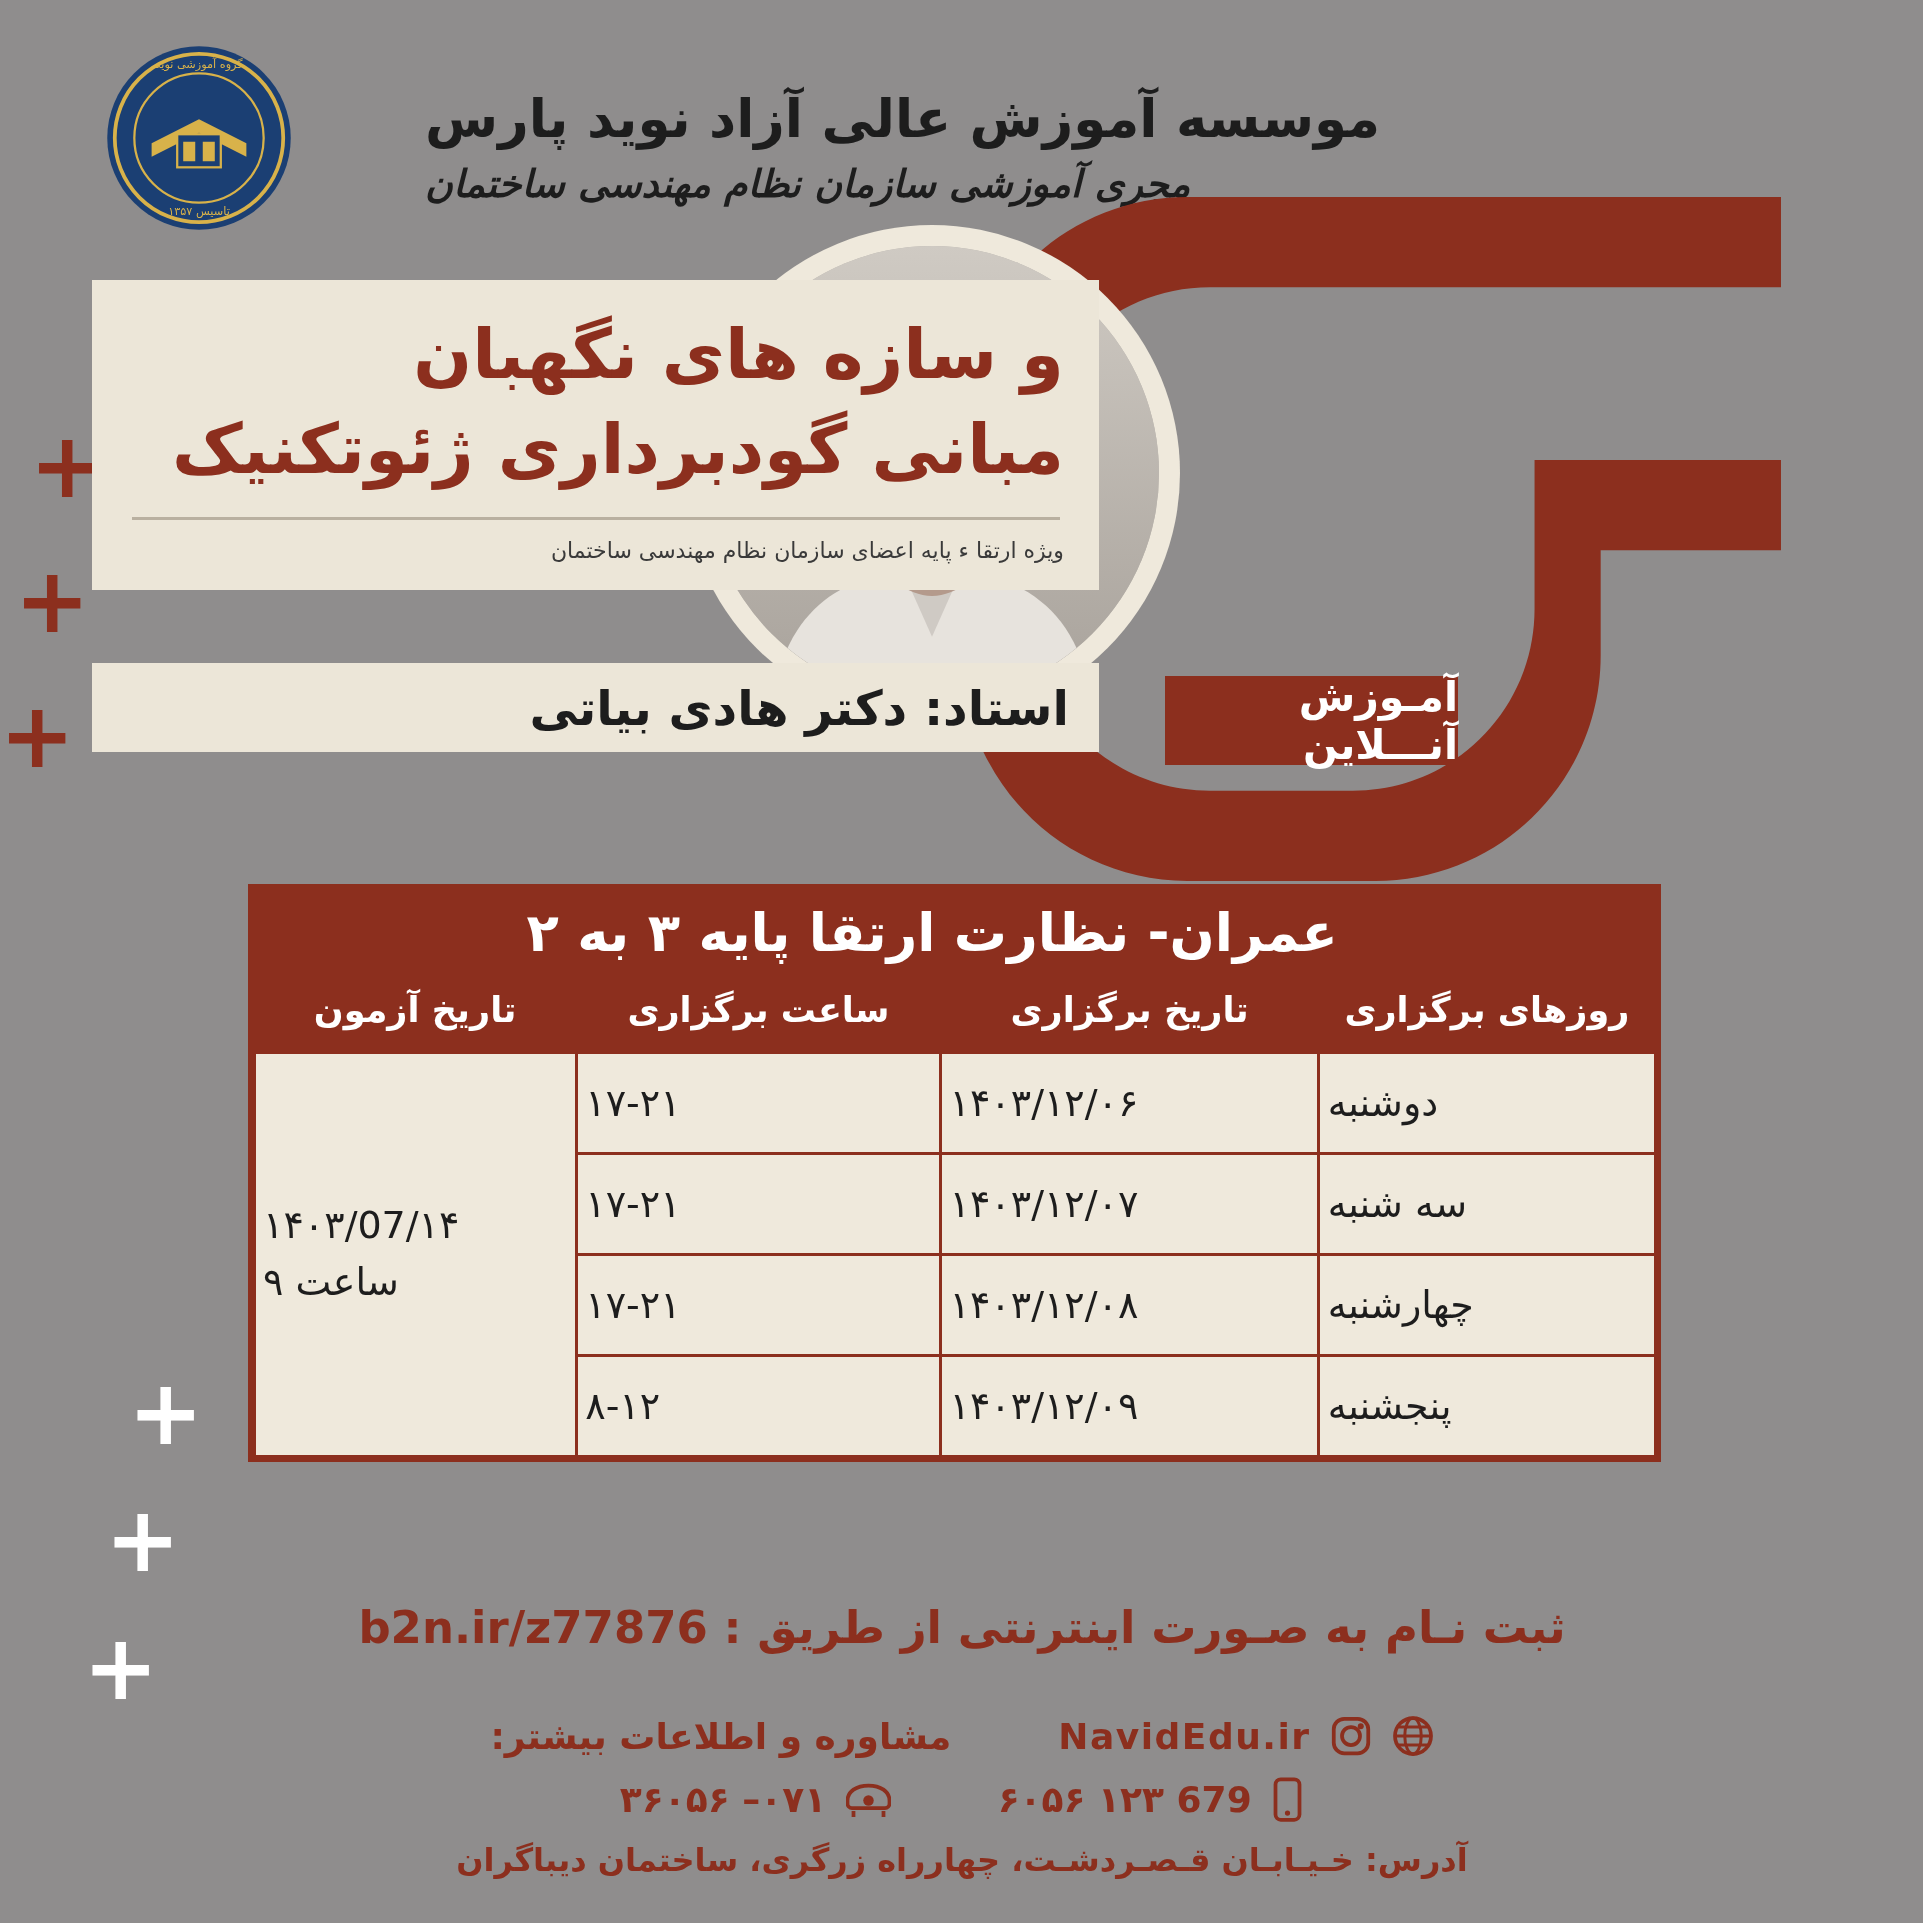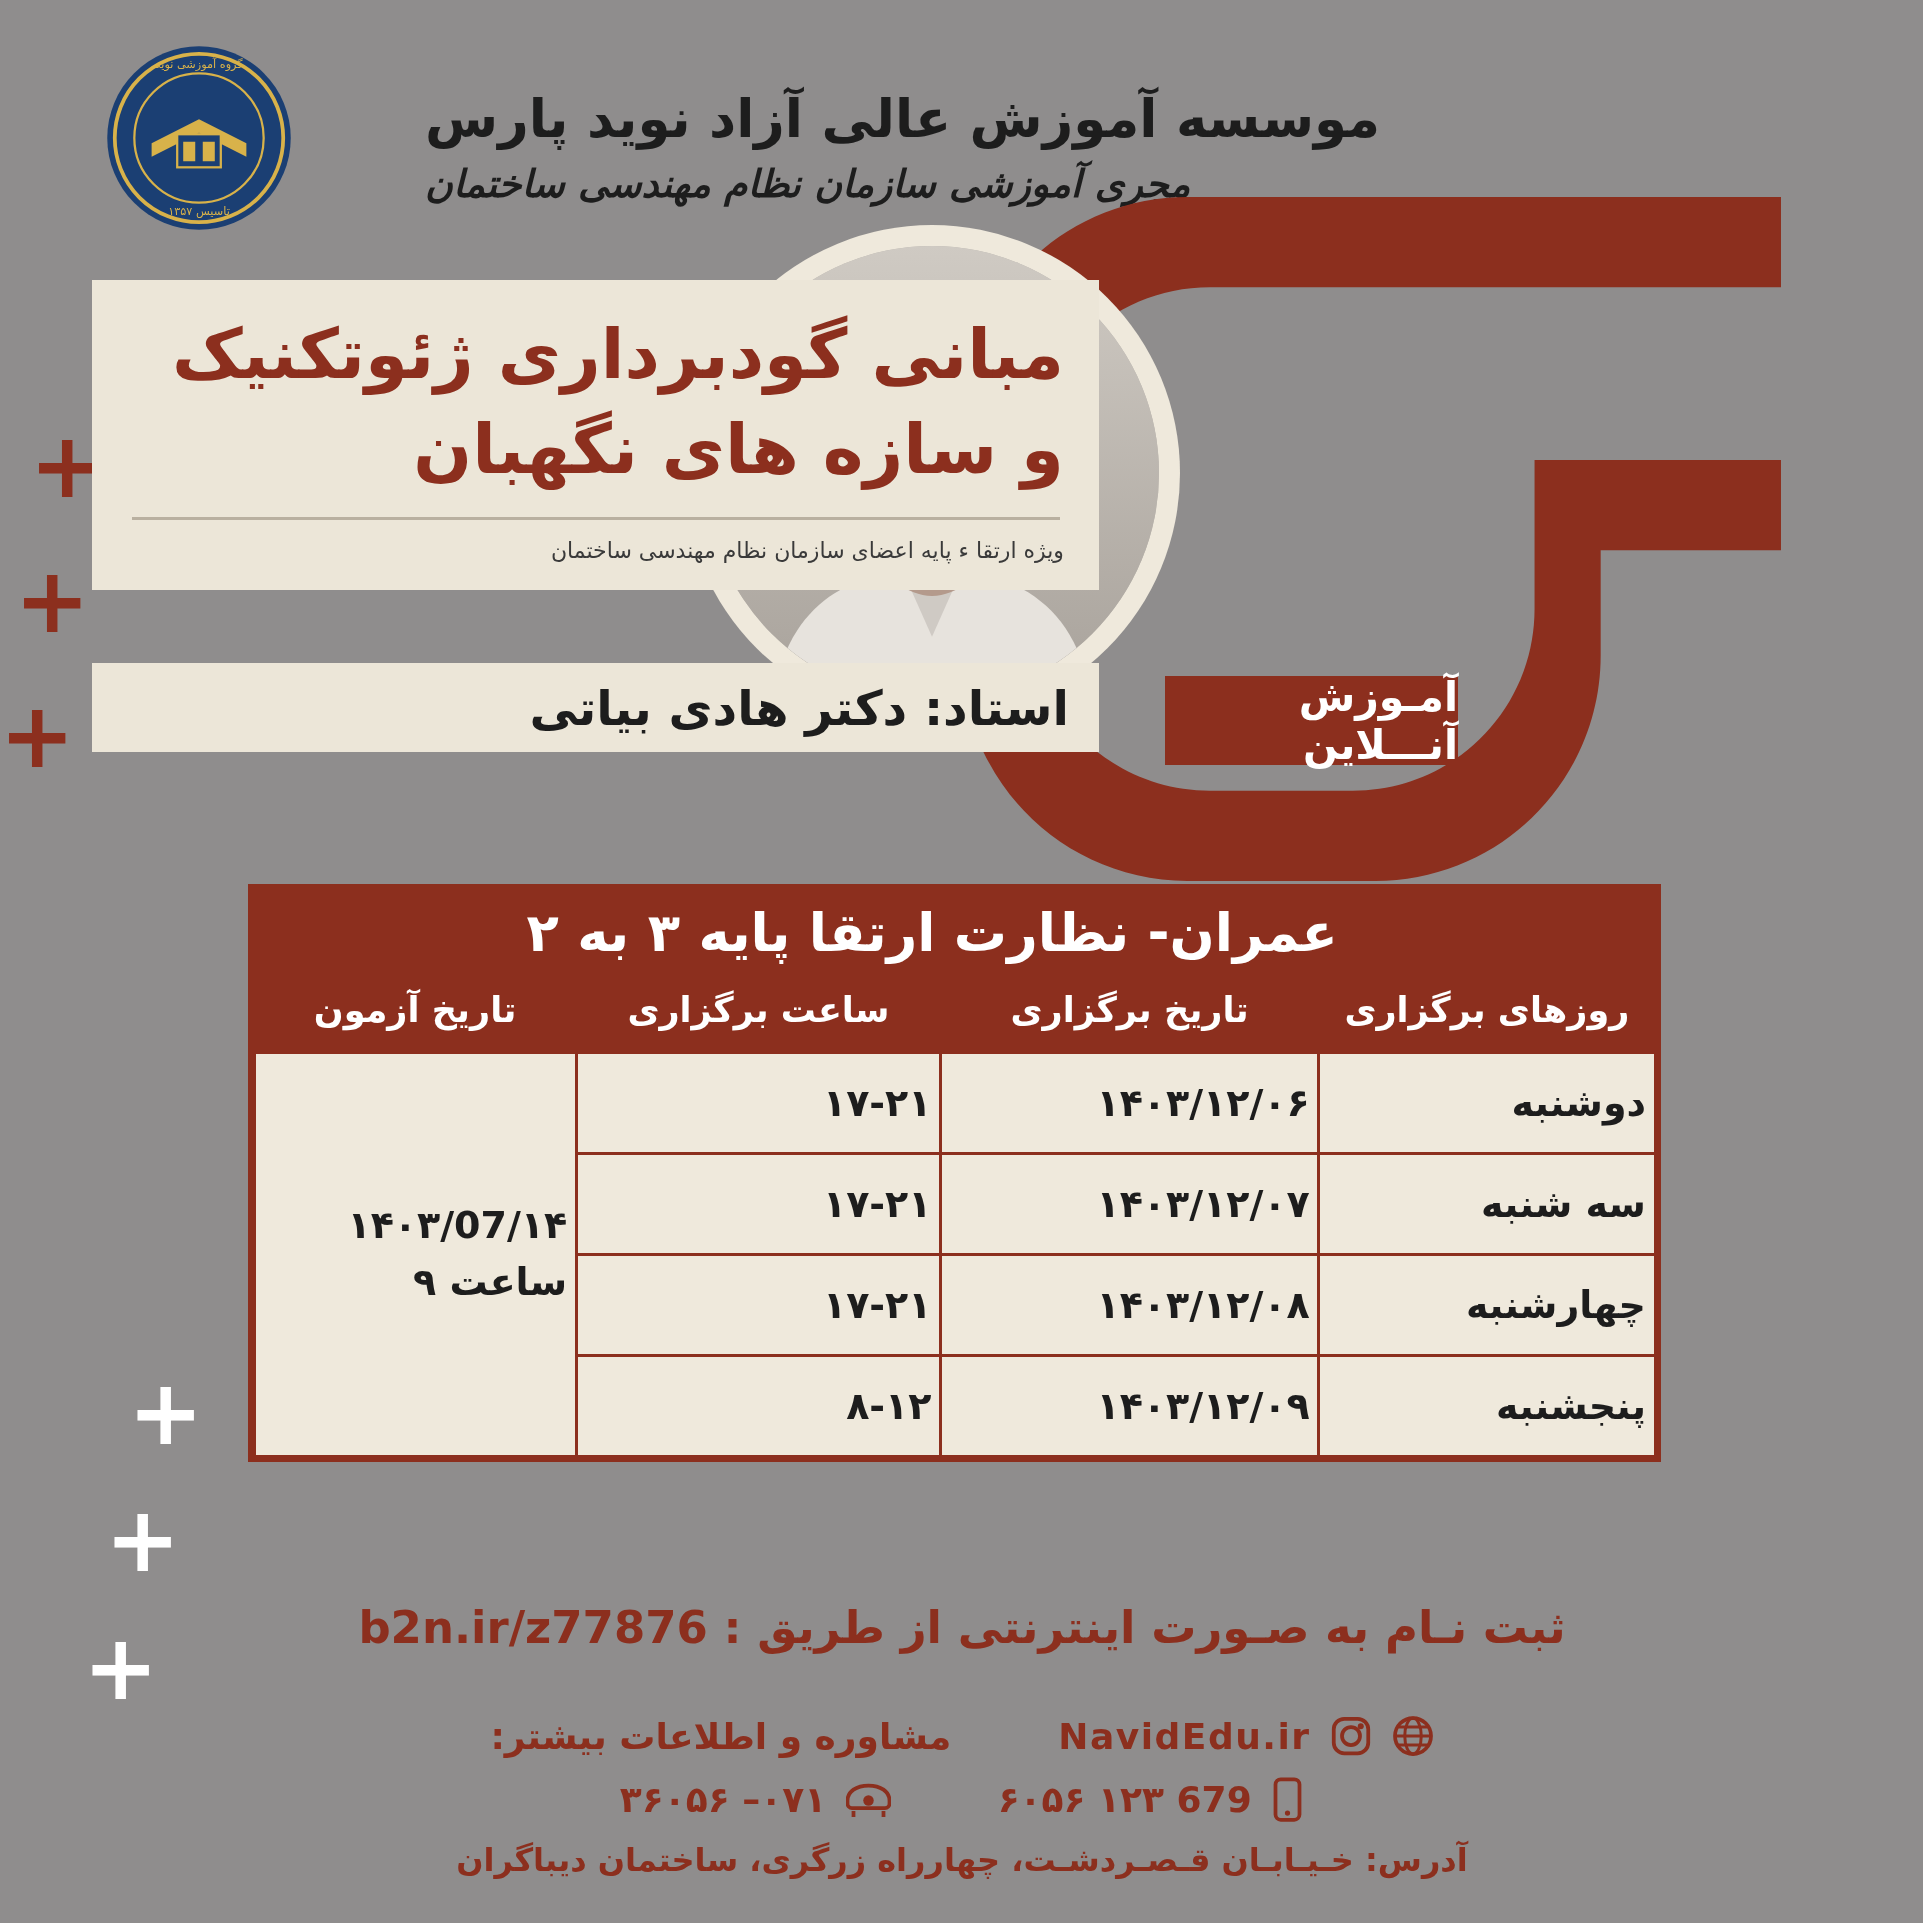--- a/index.html
+++ b/index.html
@@ -221,22 +221,22 @@
     font-size: 35px;
     font-weight: bold;
     padding: 21px 7.5px;
     text-align: center;
     border: none;
   }
   tbody td {
     background: var(--cream2);
     color: #1d1d1d;
     font-size: 38px;
-    font-weight: bold;
-    text-align: right;
+    font-weight: normal;
+    text-align: left;
     padding: 27px 7.5px;
     border: 3.8px solid var(--brand);
   }
   td.exam-cell {
     font-size: 38px;
     line-height: 1.5;
   }
   col.c-days   { width: 24%; }
   col.c-date   { width: 27%; }
   col.c-time   { width: 26%; }
@@ -374,22 +374,22 @@
 
 <div class="plus" style="top:421px; right:1819px;">+</div>
 <div class="plus" style="top:556px; right:1834px;">+</div>
 <div class="plus" style="top:691px; right:1849px;">+</div>
 
 <div class="plus white" style="top:1368px; left:128px;">+</div>
 <div class="plus white" style="top:1495px; left:105px;">+</div>
 <div class="plus white" style="top:1623px; left:83px;">+</div>
 
 <div class="title-card">
+  <div class="course-title">و سازه های نگهبان</div>
   <div class="course-title">مبانی گودبرداری ژئوتکنیک</div>
-  <div class="course-title">و سازه های نگهبان</div>
   <div class="title-rule"></div>
   <div class="course-sub">ویژه ارتقا ء پایه اعضای سازمان نظام مهندسی ساختمان</div>
 </div>
 
 <div class="teacher-bar">
   <span class="teacher-name">استاد: دکتر هادی بیاتی</span>
 </div>
 <div class="online-badge">آمـوزش آنـــلاین</div>
 
 <div class="section-bar">

